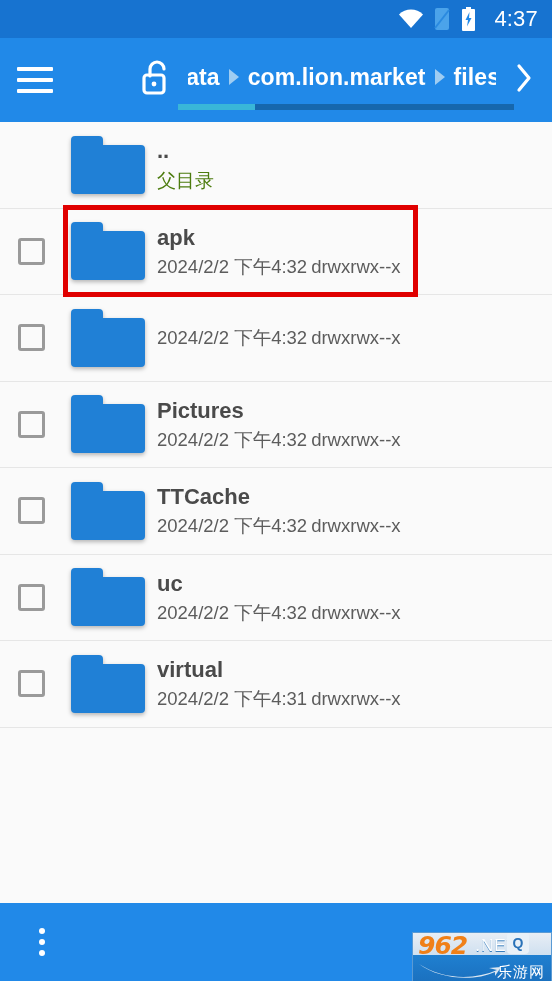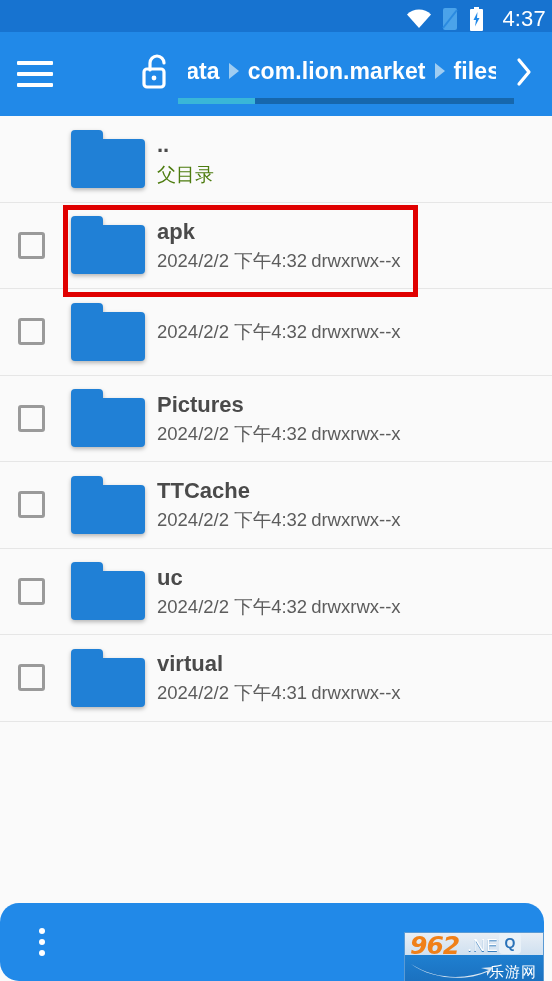--- a/index.html
+++ b/index.html
@@ -10,26 +10,26 @@
     width: 552px;
     height: 981px;
     font-family: "Liberation Sans", "DejaVu Sans", sans-serif;
     background: #fafafa;
     overflow: hidden;
     position: relative;
   }
 
   
   .status-bar {
-    height: 32px;
+    height: 38px;
     background: #1773d0;
     display: flex;
-    align-items: flex-end;
+    align-items: center;
     justify-content: flex-end;
-    padding-right: 6px;
+    padding-right: 14px;
     box-sizing: border-box;
   }
   .status-icons {
     display: flex;
     align-items: center;
     gap: 10px;
   }
   .wifi-icon svg, .sim-icon svg, .battery-icon svg { display: block; }
   .status-time {
     color: #ffffff;
@@ -230,27 +230,26 @@
     border: 5px solid #e00000;
     box-sizing: border-box;
     pointer-events: none;
     z-index: 5;
   }
 
   
   .bottom-bar {
     position: absolute;
     left: 0;
-    right: 8px;
+    right: 0;
     bottom: 0;
     height: 78px;
     background: #2189e8;
     display: flex;
     align-items: center;
-    border-radius: 19px;
   }
   .overflow-btn {
     width: 84px;
     height: 78px;
     display: flex;
     flex-direction: column;
     align-items: center;
     justify-content: center;
     gap: 5px;
     cursor: pointer;

